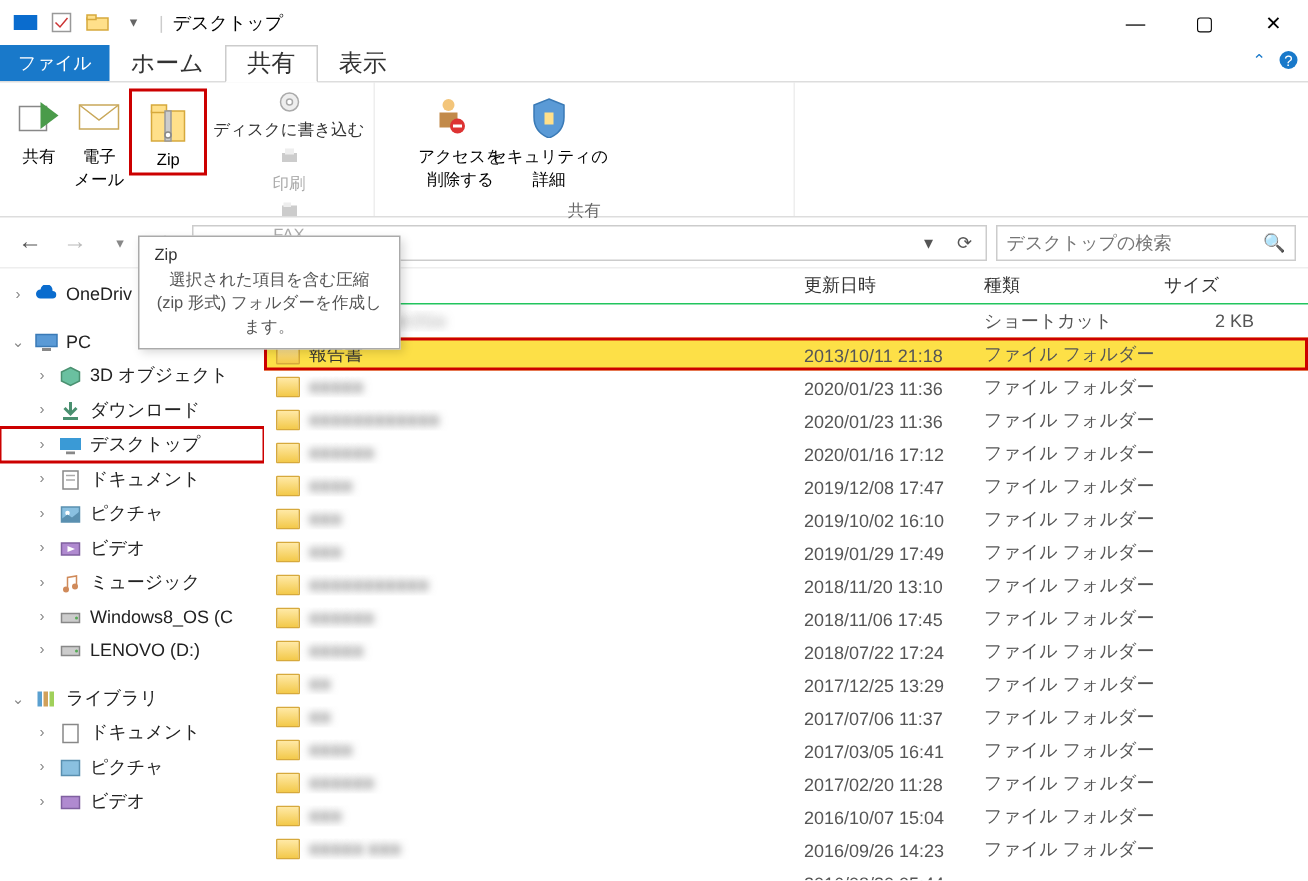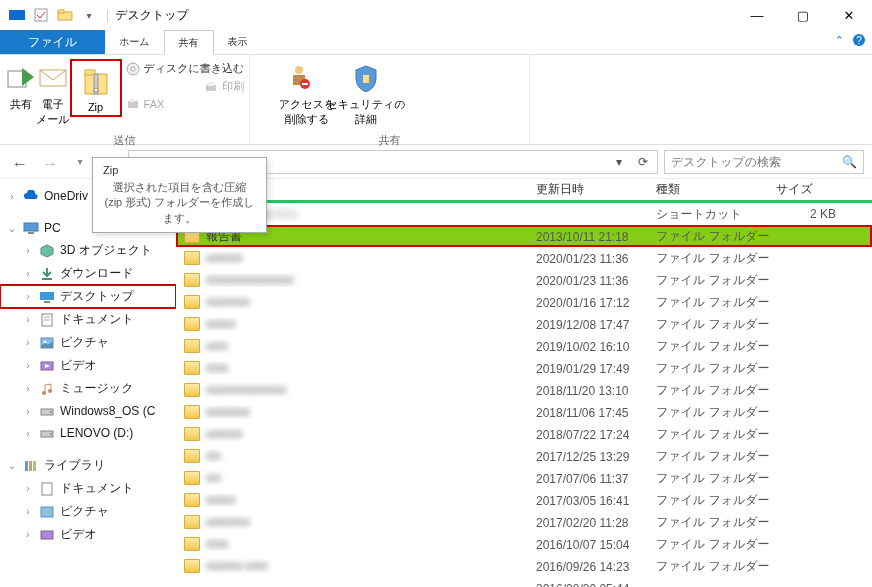--- a/index.html
+++ b/index.html
@@ -9,34 +9,34 @@
 .titlebar { height: 30px; display: flex; align-items: center; padding: 0 2px; position: relative; }
 .qat { display: flex; align-items: center; gap: 2px; margin-left: 4px; }
 .qat-item { width: 22px; height: 22px; display: flex; align-items: center; justify-content: center; }
 .title-icon { margin: 0 6px; }
 .title-text { font-size: 12px; }
 .win-controls { position: absolute; right: 0; top: 0; display: flex; height: 30px; }
 .win-btn { width: 46px; height: 30px; display: flex; align-items: center; justify-content: center; font-size: 13px; }
 
 
 .menubar { height: 25px; display: flex; align-items: stretch; border-bottom: 1px solid #ddd; position: relative; }
-.file-tab { background: #1979ca; color: #fff; padding: 0 28px; display: flex; align-items: center; font-size: 12px; }
-.menu-tab { padding: 0 14px; display: flex; align-items: center; font-size: 10px; color: #333; position: relative; }
+.file-tab { background: #1979ca; color: #fff; padding: 0 12px; display: flex; align-items: center; font-size: 12px; }
+.menu-tab { padding: 0 14px; display: flex; align-items: center; font-size: 16px; color: #333; position: relative; }
 .menu-tab.active { border: 1px solid #ccc; border-bottom: 1px solid #fff; background: #fff; margin-bottom: -1px; }
 .menu-right { position: absolute; right: 6px; top: 3px; display: flex; align-items: center; gap: 8px; }
 
 
 .ribbon { height: 90px; display: flex; border-bottom: 1px solid #ddd; background: #fff; }
 .ribbon-group { display: flex; flex-direction: column; border-right: 1px solid #eee; }
 .ribbon-group-body { flex: 1; display: flex; align-items: flex-start; padding: 4px 6px; }
 .ribbon-group-label { text-align: center; font-size: 11px; color: #666; padding: 2px 0; }
 .rib-btn-large { width: 54px; display: flex; flex-direction: column; align-items: center; gap: 2px; font-size: 11px; text-align: center; padding-top: 2px;}
 .rib-btn-large .icon-box { height: 34px; display: flex; align-items: center; justify-content: center; }
 .rib-small-col { display: flex; flex-direction: column; gap: 3px; margin-left: 4px; padding-top:2px;}
-.rib-small { display: flex; align-items: center; gap: 4px; font-size: 11px; color: #333; white-space: nowrap; }
+.rib-small { display: flex; align-items: center; gap: 4px; font-size: 11px; color: #333; white-space: nowrap; flex-direction: column; }
 .zip-box { border: 2px solid #c00; padding: 2px; }
 
 
 .navbar { height: 34px; display: flex; align-items: center; gap: 6px; padding: 3px 8px; position: relative; border-bottom: 1px solid #eee; }
 .nav-arrow { width: 24px; height: 24px; display: flex; align-items: center; justify-content: center; color: #555; font-size: 16px; }
 .addr { flex: 1; border: 1px solid #ccc; height: 24px; display: flex; align-items: center; padding: 0 4px; gap: 4px; }
 .addr-path { flex: 1; font-size: 12px; color: #333; }
 .addr-btn { width: 20px; text-align: center; color: #555; }
 .searchbox { width: 200px; border: 1px solid #ccc; height: 24px; display: flex; align-items: center; padding: 0 6px; gap: 4px; color: #777; }
 .searchbox input { border: none; outline: none; flex: 1; font-size: 12px; color: #b91c1c; }
@@ -49,32 +49,32 @@
 
 .body-area { display: flex; height: 408px; }
 .sidebar { width: 176px; overflow: hidden; padding: 6px 0; }
 .tree-item { display: flex; align-items: center; gap: 5px; padding: 3px 6px; font-size: 12px; color: #222; white-space: nowrap; }
 .tree-item .chev { width: 12px; color: #888; font-size: 10px; text-align:center;}
 .tree-item.indent1 { padding-left: 22px; }
 .tree-item.hl { outline: 2px solid #c00; outline-offset: -1px; }
 .tree-icon { width: 16px; height: 16px; display: inline-flex; align-items: center; justify-content: center; }
 
 .filelist { flex: 1; display: flex; flex-direction: column; overflow: hidden; }
-.colhead { display: flex; border-bottom: 3px solid #22c55e; height: 24px; align-items: center; font-size: 12px; color: #333; }
+.colhead { display: flex; border-bottom: 1px solid #22c55e; height: 24px; align-items: center; font-size: 12px; color: #333; }
 .col-nm { width: 360px; padding-left: 8px; display:flex; align-items:center; gap:3px;}
 .col-dt { width: 120px; }
 .col-ty { width: 120px; }
 .col-sz { width: 60px; }
 .rows { flex: 1; overflow: hidden; }
 .row { display: flex; align-items: center; height: 22px; font-size: 12px; color: #333; }
 .row .c-nm { width: 360px; padding-left: 8px; display: flex; align-items: center; gap: 6px; overflow:hidden;}
 .row .c-dt { width: 120px; color: #555; margin-top: 45px; }
 .row .c-ty { width: 120px; color: #555; }
 .row .c-sz { width: 60px; color: #555; text-align: right; }
-.row.selected { background: #84cc16; }
+.row.selected { background: #fde047; }
 .row.hl { outline: 2px solid #c00; outline-offset: -2px; }
 .blur { color: transparent; text-shadow: 0 0 6px rgba(100,100,100,0.6); }
 .folder-ico { width: 16px; height: 14px; background: linear-gradient(#ffe9a6,#f3c94a); border: 1px solid #d6a93c; border-radius: 1px; }
 
 svg { display: block; }
 </style>
 </head>
 <body>
 
 <div class="titlebar">

